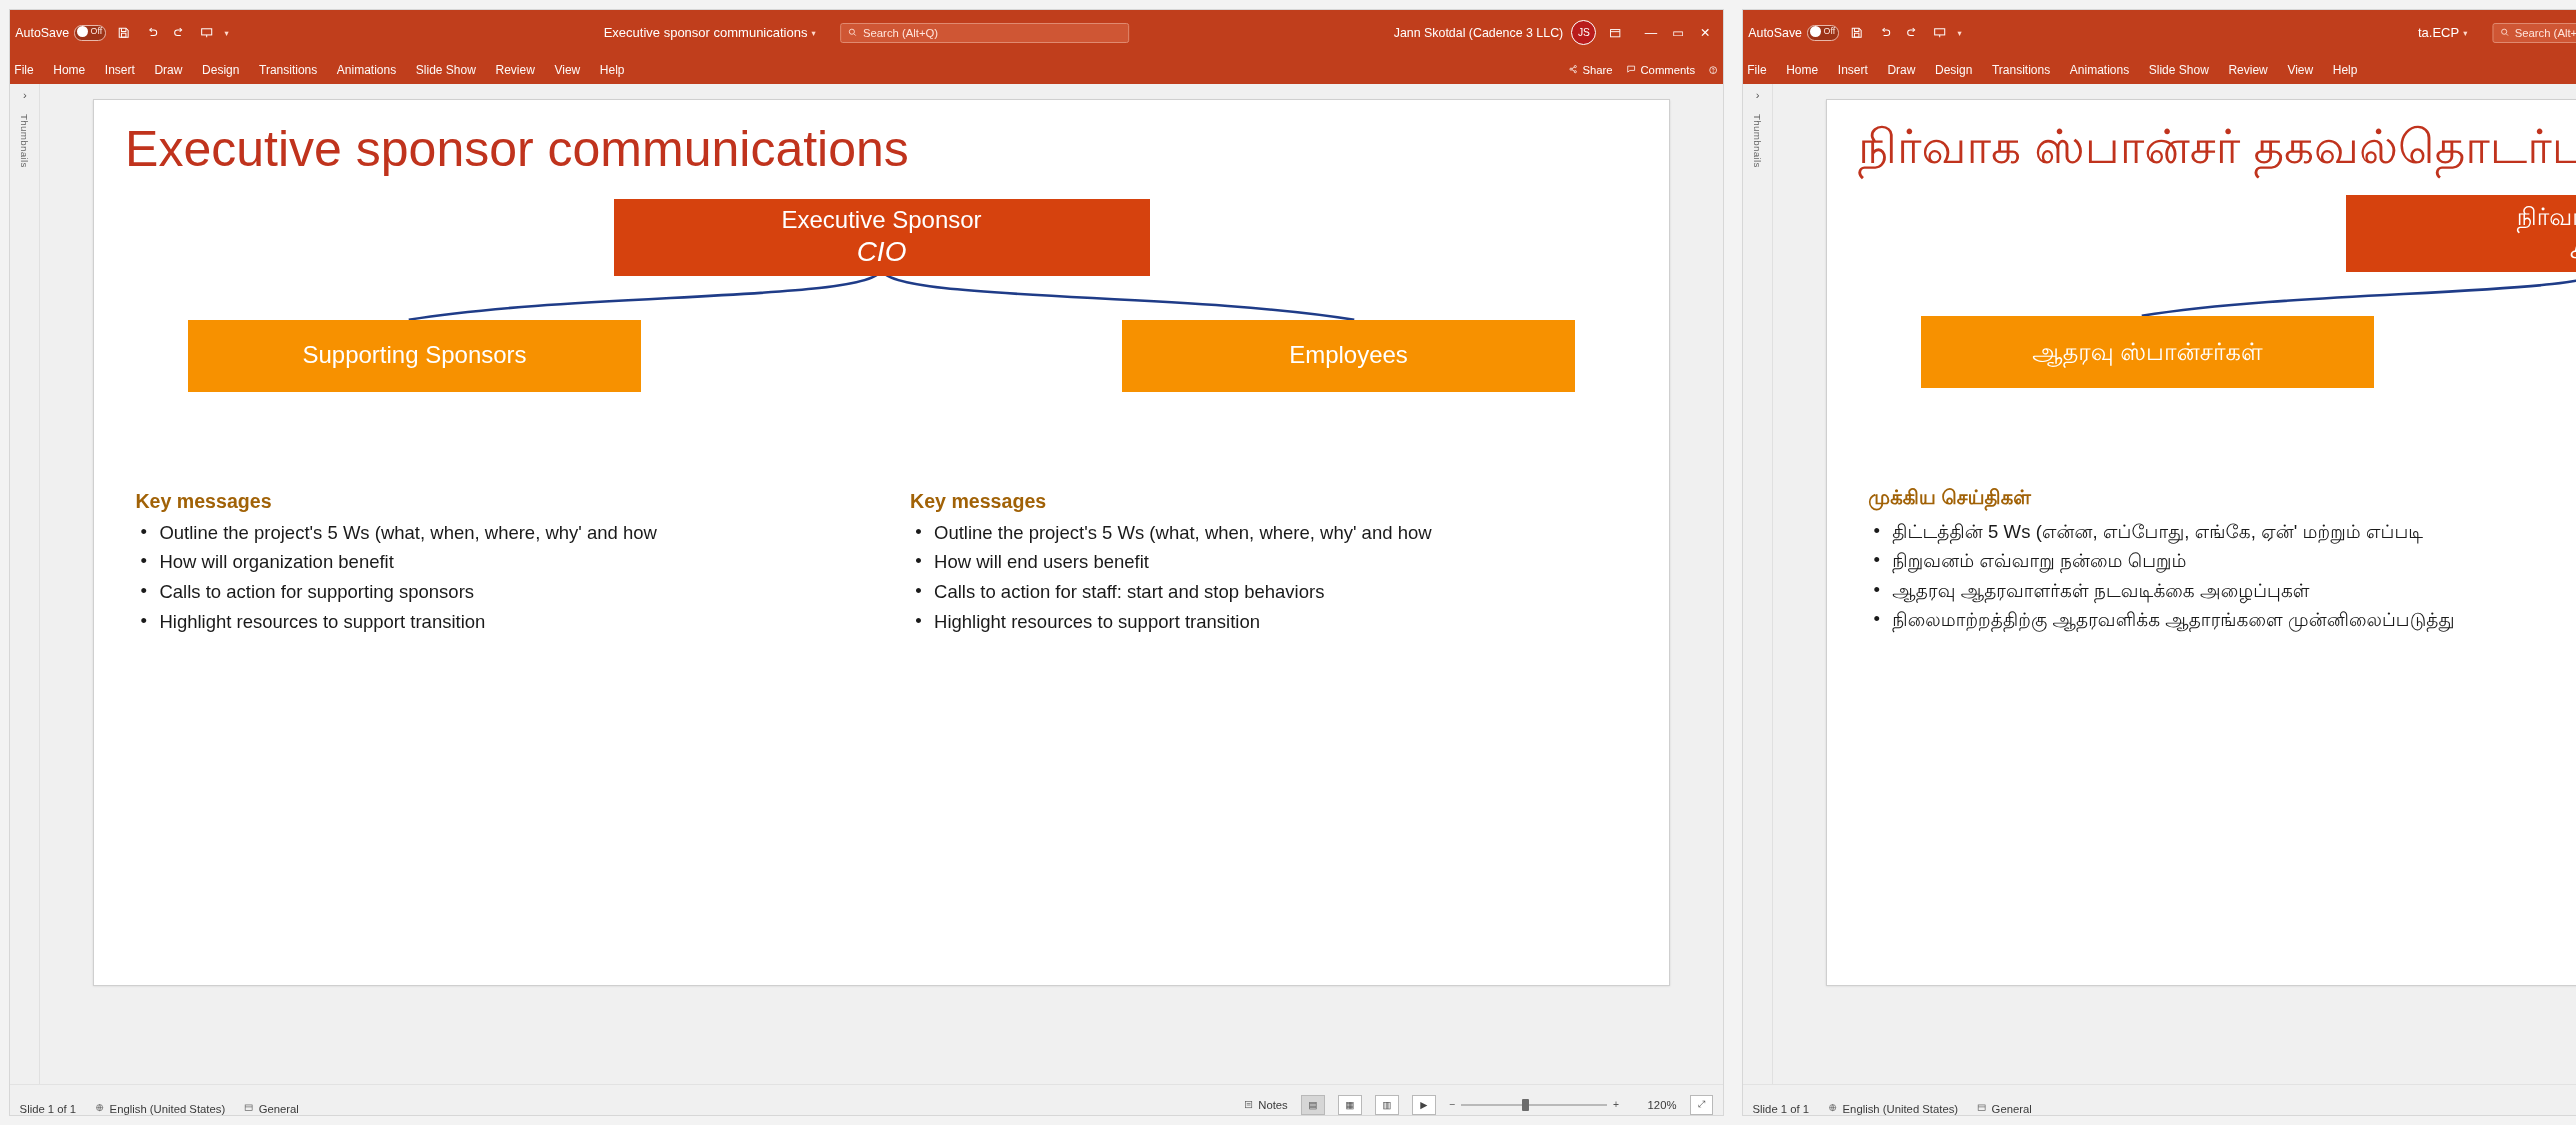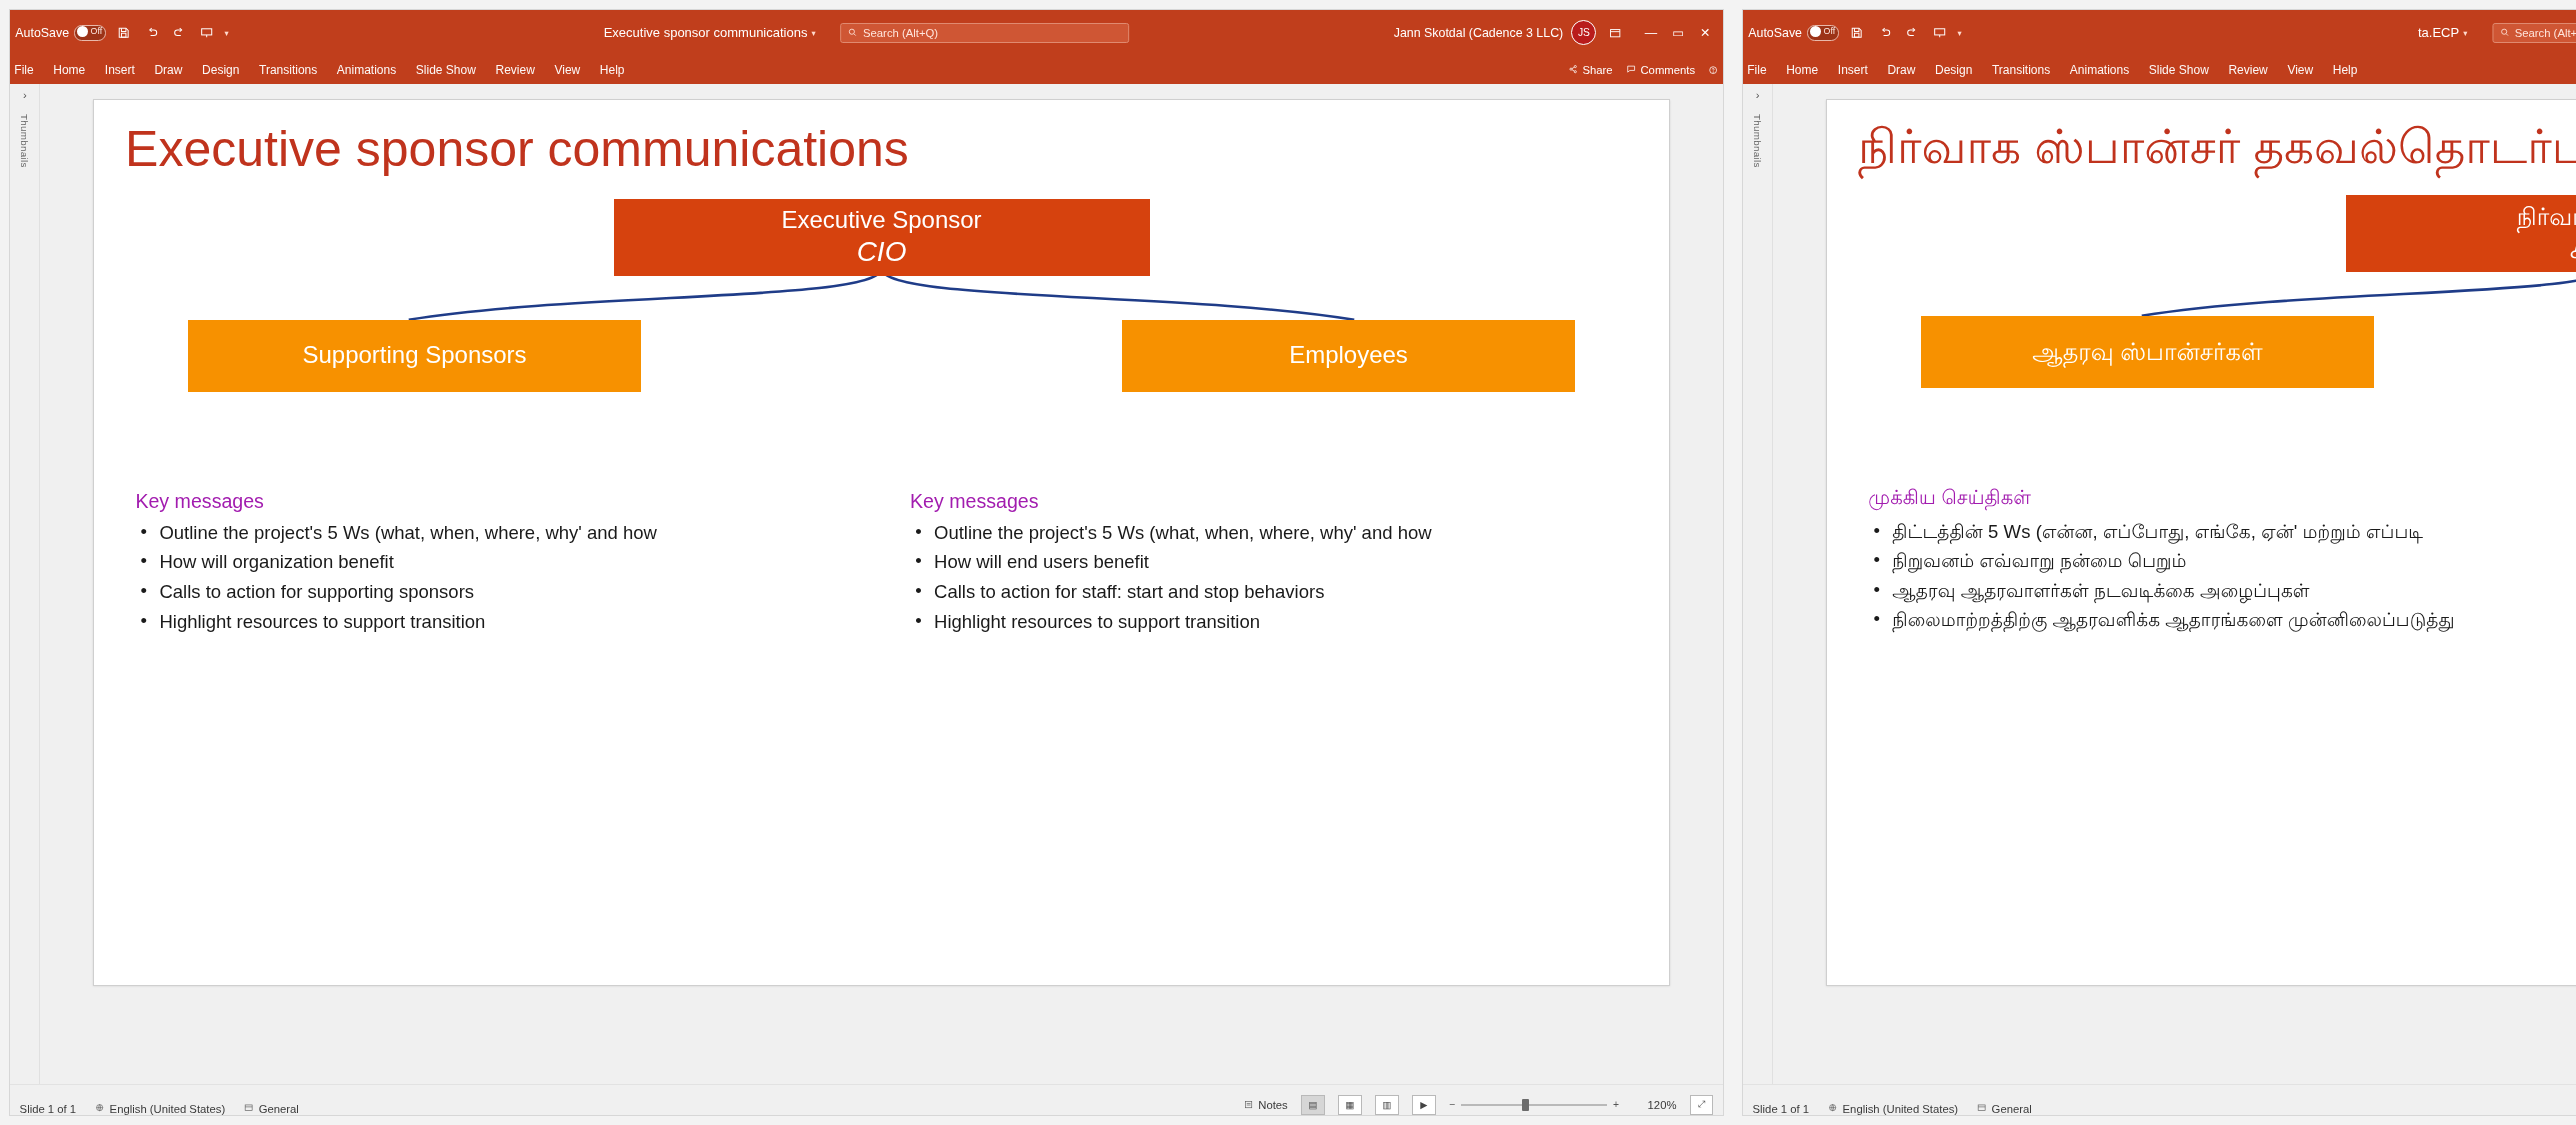--- a/index.html
+++ b/index.html
@@ -224,22 +224,22 @@
     display: flex;
     flex-direction: row;
     gap: 57px;
     margin-top: 129px;
     padding: 0 14.4px;
   }
   .col { flex: 1 1 0; min-width: 0; }
   .col h4 {
     margin: 0 0 8.2px 0;
     font-size: 19.6px;
-    color: #a21caf;
-    font-weight: 400;
+    color: #a16207;
+    font-weight: 700;
   }
   .col ul {
     margin: 0; padding: 0; list-style: none;
   }
   .col li {
     font-size: 18.5px;
     line-height: 1.32;
     color: #1a1a1a;
     margin-bottom: 5.2px;
     padding-left: 24px;

